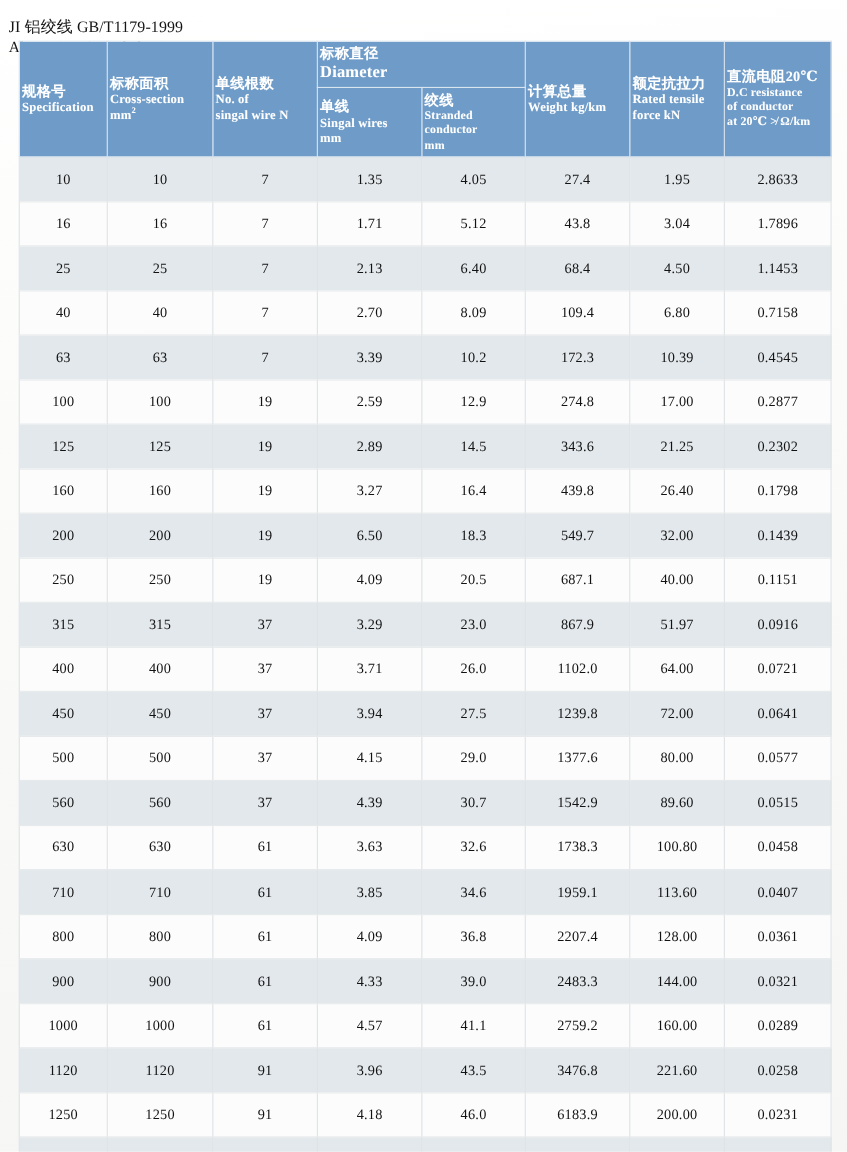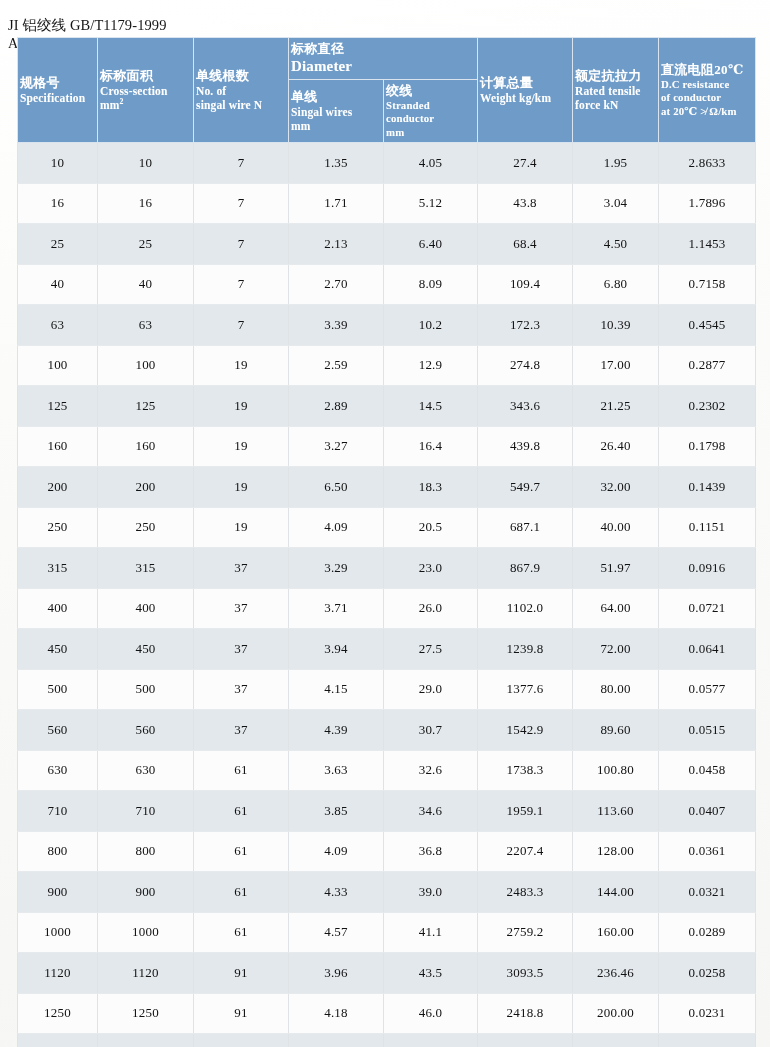--- a/index.html
+++ b/index.html
@@ -391,31 +391,31 @@
           <td>2759.2</td>
           <td>160.00</td>
           <td>0.0289</td>
         </tr>
         <tr class="shade">
           <td>1120</td>
           <td>1120</td>
           <td>91</td>
           <td>3.96</td>
           <td>43.5</td>
-          <td>3093.5</td>
-          <td>236.46</td>
+          <td>3476.8</td>
+          <td>221.60</td>
           <td>0.0258</td>
         </tr>
         <tr class="plain">
           <td>1250</td>
           <td>1250</td>
           <td>91</td>
           <td>4.18</td>
           <td>46.0</td>
-          <td>2418.8</td>
+          <td>6183.9</td>
           <td>200.00</td>
           <td>0.0231</td>
         </tr>
         <tr class="shade">
           <td>1400</td>
           <td>1400</td>
           <td>91</td>
           <td>4.43</td>
           <td>48.7</td>
           <td>3866.9</td>

